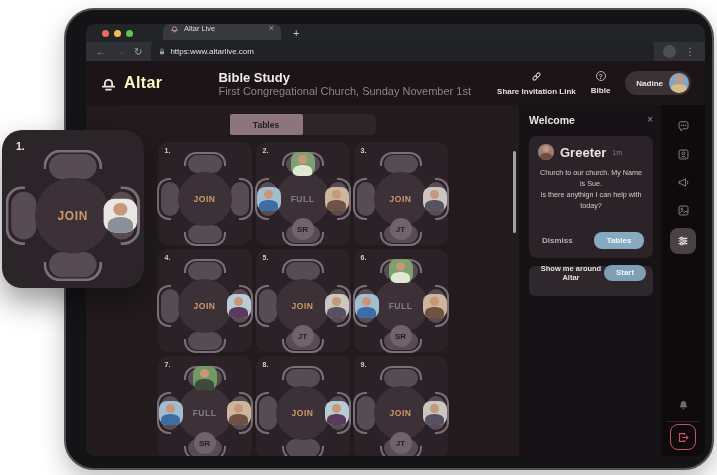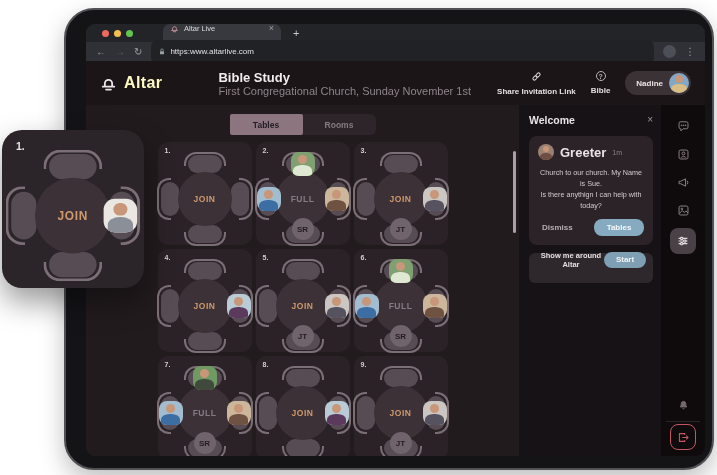--- a/index.html
+++ b/index.html
@@ -112,21 +112,21 @@
   .panel { width:142px; background:#171215; padding:9px 8px 0 10px; flex:0 0 auto;text-align:center; }
   .panel-head { display:flex; align-items:center; }
   .panel-title { font-size:10.5px; font-weight:600; color:#eae3e6; }
   .panel-close { margin-left:auto; color:#9b9398; font-size:10px; line-height:1; }
   .chat-card { margin-top:10px; background:#2b2327; border-radius:8px; padding:8px 9px 9px; }
   .chat-head { display:flex; align-items:center; gap:6px; }
   .chat-avatar { position:relative; width:16px; height:16px; border-radius:50%; }
   .chat-name { font-size:13px; font-weight:bold; color:#eae3e6; }
   .chat-time { font-size:7px; color:#8a8287; }
   .chat-msg { margin-top:7px; font-size:7.2px; line-height:1.55; color:#d3cbcf; }
-  .chat-actions { margin-top:7px; display:flex; align-items:center; }
+  .chat-actions { margin-top:20px; display:flex; align-items:center; }
   .dismiss { font-size:8px; font-weight:bold; color:#b5adb2; margin-left:4px; }
   .reply { margin-left:auto; width:50px; height:17px; background:#86abc0; border-radius:8px;
            color:#f4f8fa; font-size:8px; font-weight:bold; display:flex; align-items:center; justify-content:center; }
   .tour-card { margin-top:8px; background:#2e272b; border-radius:6px; height:30px;
                display:flex; align-items:center; padding:0 7px 16px 9px; }
   .tour-label { flex:1; font-size:7.5px; font-weight:bold; color:#e5dee1; }
   .start { width:42px; height:16px; background:#7f9fb4; border-radius:8px; color:#f0f4f6;
            font-size:8px; font-weight:bold; display:flex; align-items:center; justify-content:center; }
 
   
@@ -216,21 +216,20 @@
             <span class="chat-avatar av-nadine avatar" style="width:20px;height:20px;position:relative;border-radius:50%;"></span>
           </div>
         </div>
       </div>
 
       <div class="app-body">
 
         <div class="main">
           <div class="seg">
             <div class="seg-item active">Tables</div>
-            <div class="seg-item">Rooms</div>
           </div>
           <div class="grid">
               <div class="tcard">
     <div class="tnum">1.</div>
     <div class="table-wrap">
       <div class="bracket b-top"></div>
       <div class="bracket b-bottom"></div>
       <div class="bracket b-left"></div>
       <div class="bracket b-right"></div>
       <div class="seat s-top"></div>

